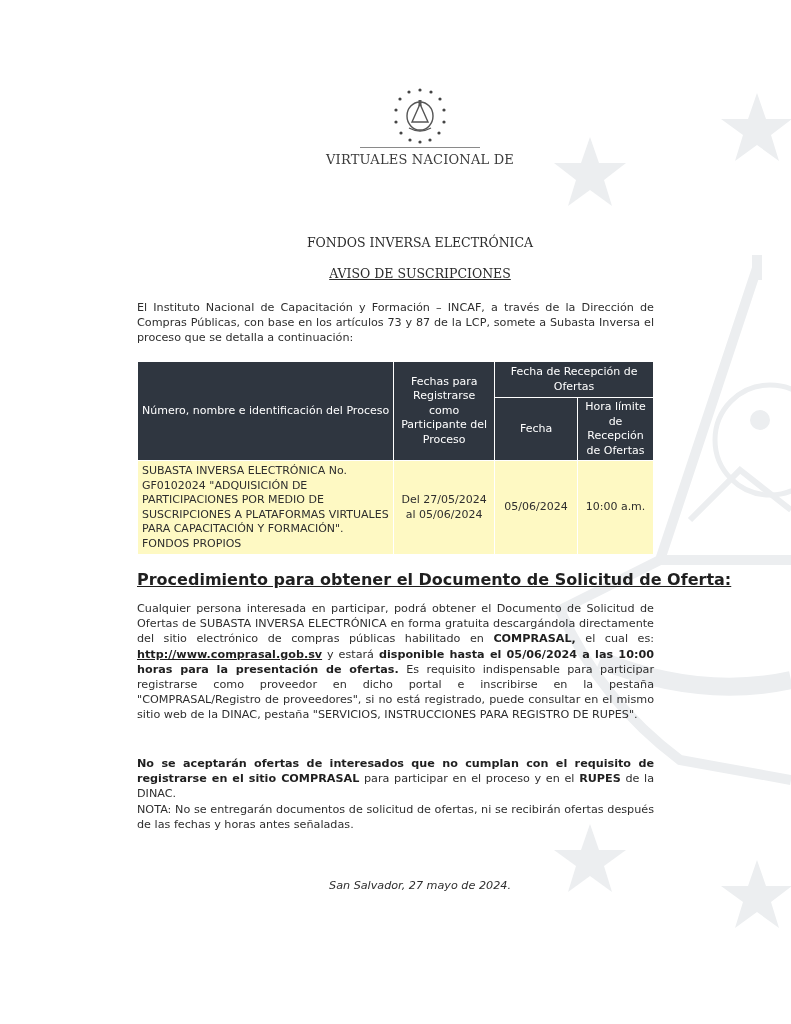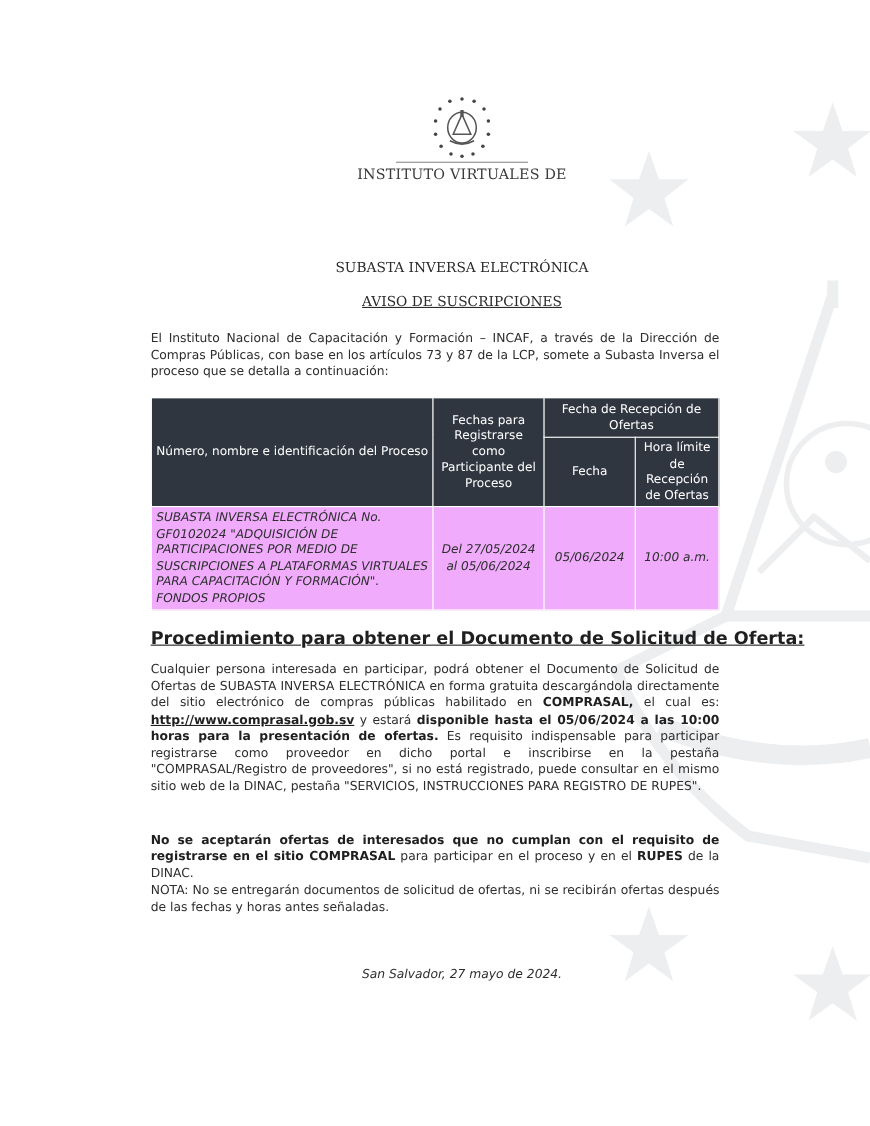--- a/index.html
+++ b/index.html
@@ -36,22 +36,22 @@
     table.proc {
       position: absolute; left: 137px; top: 361px; width: 517px;
       border-collapse: collapse; font-size: 11px; line-height: 14.5px;
     }
     table.proc th {
       background: #2f3640; color: #ffffff; font-weight: normal;
       border: 1px solid #ffffff; padding: 2px 4px; text-align: center; vertical-align: middle;
     }
     table.proc th.left { text-align: center; }
     table.proc td {
-      background: #f0abfc; color: #2e2e2e; border: 1px solid #ffffff;
-      padding: 2px 4px; vertical-align: middle; text-align: center; font-style: italic;
+      background: #fef9c3; color: #2e2e2e; border: 1px solid #ffffff;
+      padding: 2px 4px; vertical-align: middle; text-align: center;
     }
     table.proc td.left { text-align: left; }
 
     .proc-heading {
       position: absolute; left: 137px; top: 570px; font-size: 16px; font-weight: bold;
       text-decoration: underline; color: #1f1f1f;
     }
     .body-1 { top: 601px; }
     .notice { top: 756px; }
     .nota { top: 802px; }
@@ -105,23 +105,23 @@
         <circle cx="24" cy="10" r="1.6"></circle>
     </g>
     <g fill="none" stroke="#555" stroke-width="1.4">
       <ellipse cx="35" cy="34" rx="13" ry="14"></ellipse>
       <path d="M35,22 L27,40 L43,40 Z"></path>
       <path d="M24,46 Q35,52 46,46"></path>
     </g>
     <rect x="33.5" y="18" width="3" height="6" fill="#555"></rect>
   </svg>
   <div class="logo-rule"></div>
-  <div class="inst-name inst-1">INSTITUTO VIRTUALES DE</div>
+  <div class="inst-name inst-1">VIRTUALES NACIONAL DE</div>
 
-  <div class="doc-title title-1">SUBASTA INVERSA ELECTRÓNICA</div>
+  <div class="doc-title title-1">FONDOS INVERSA ELECTRÓNICA</div>
   <div class="doc-title title-2">AVISO DE SUSCRIPCIONES</div>
 
   <div class="para intro">El Instituto Nacional de Capacitación y Formación – INCAF, a través de la Dirección de Compras Públicas, con base en los artículos 73 y 87 de la LCP, somete a Subasta Inversa el proceso que se detalla a continuación:</div>
 
   <table class="proc">
     <colgroup>
       <col style="width:257px">
         <col style="width:101px">
         <col style="width:83px">
         <col style="width:76px">

